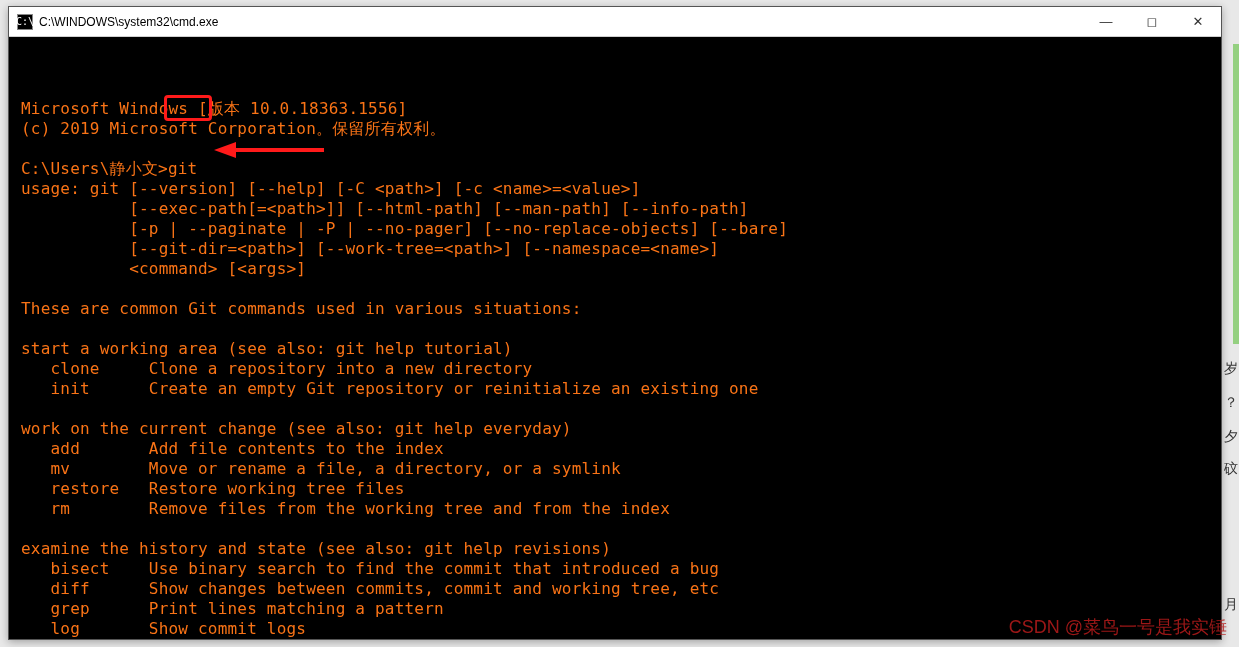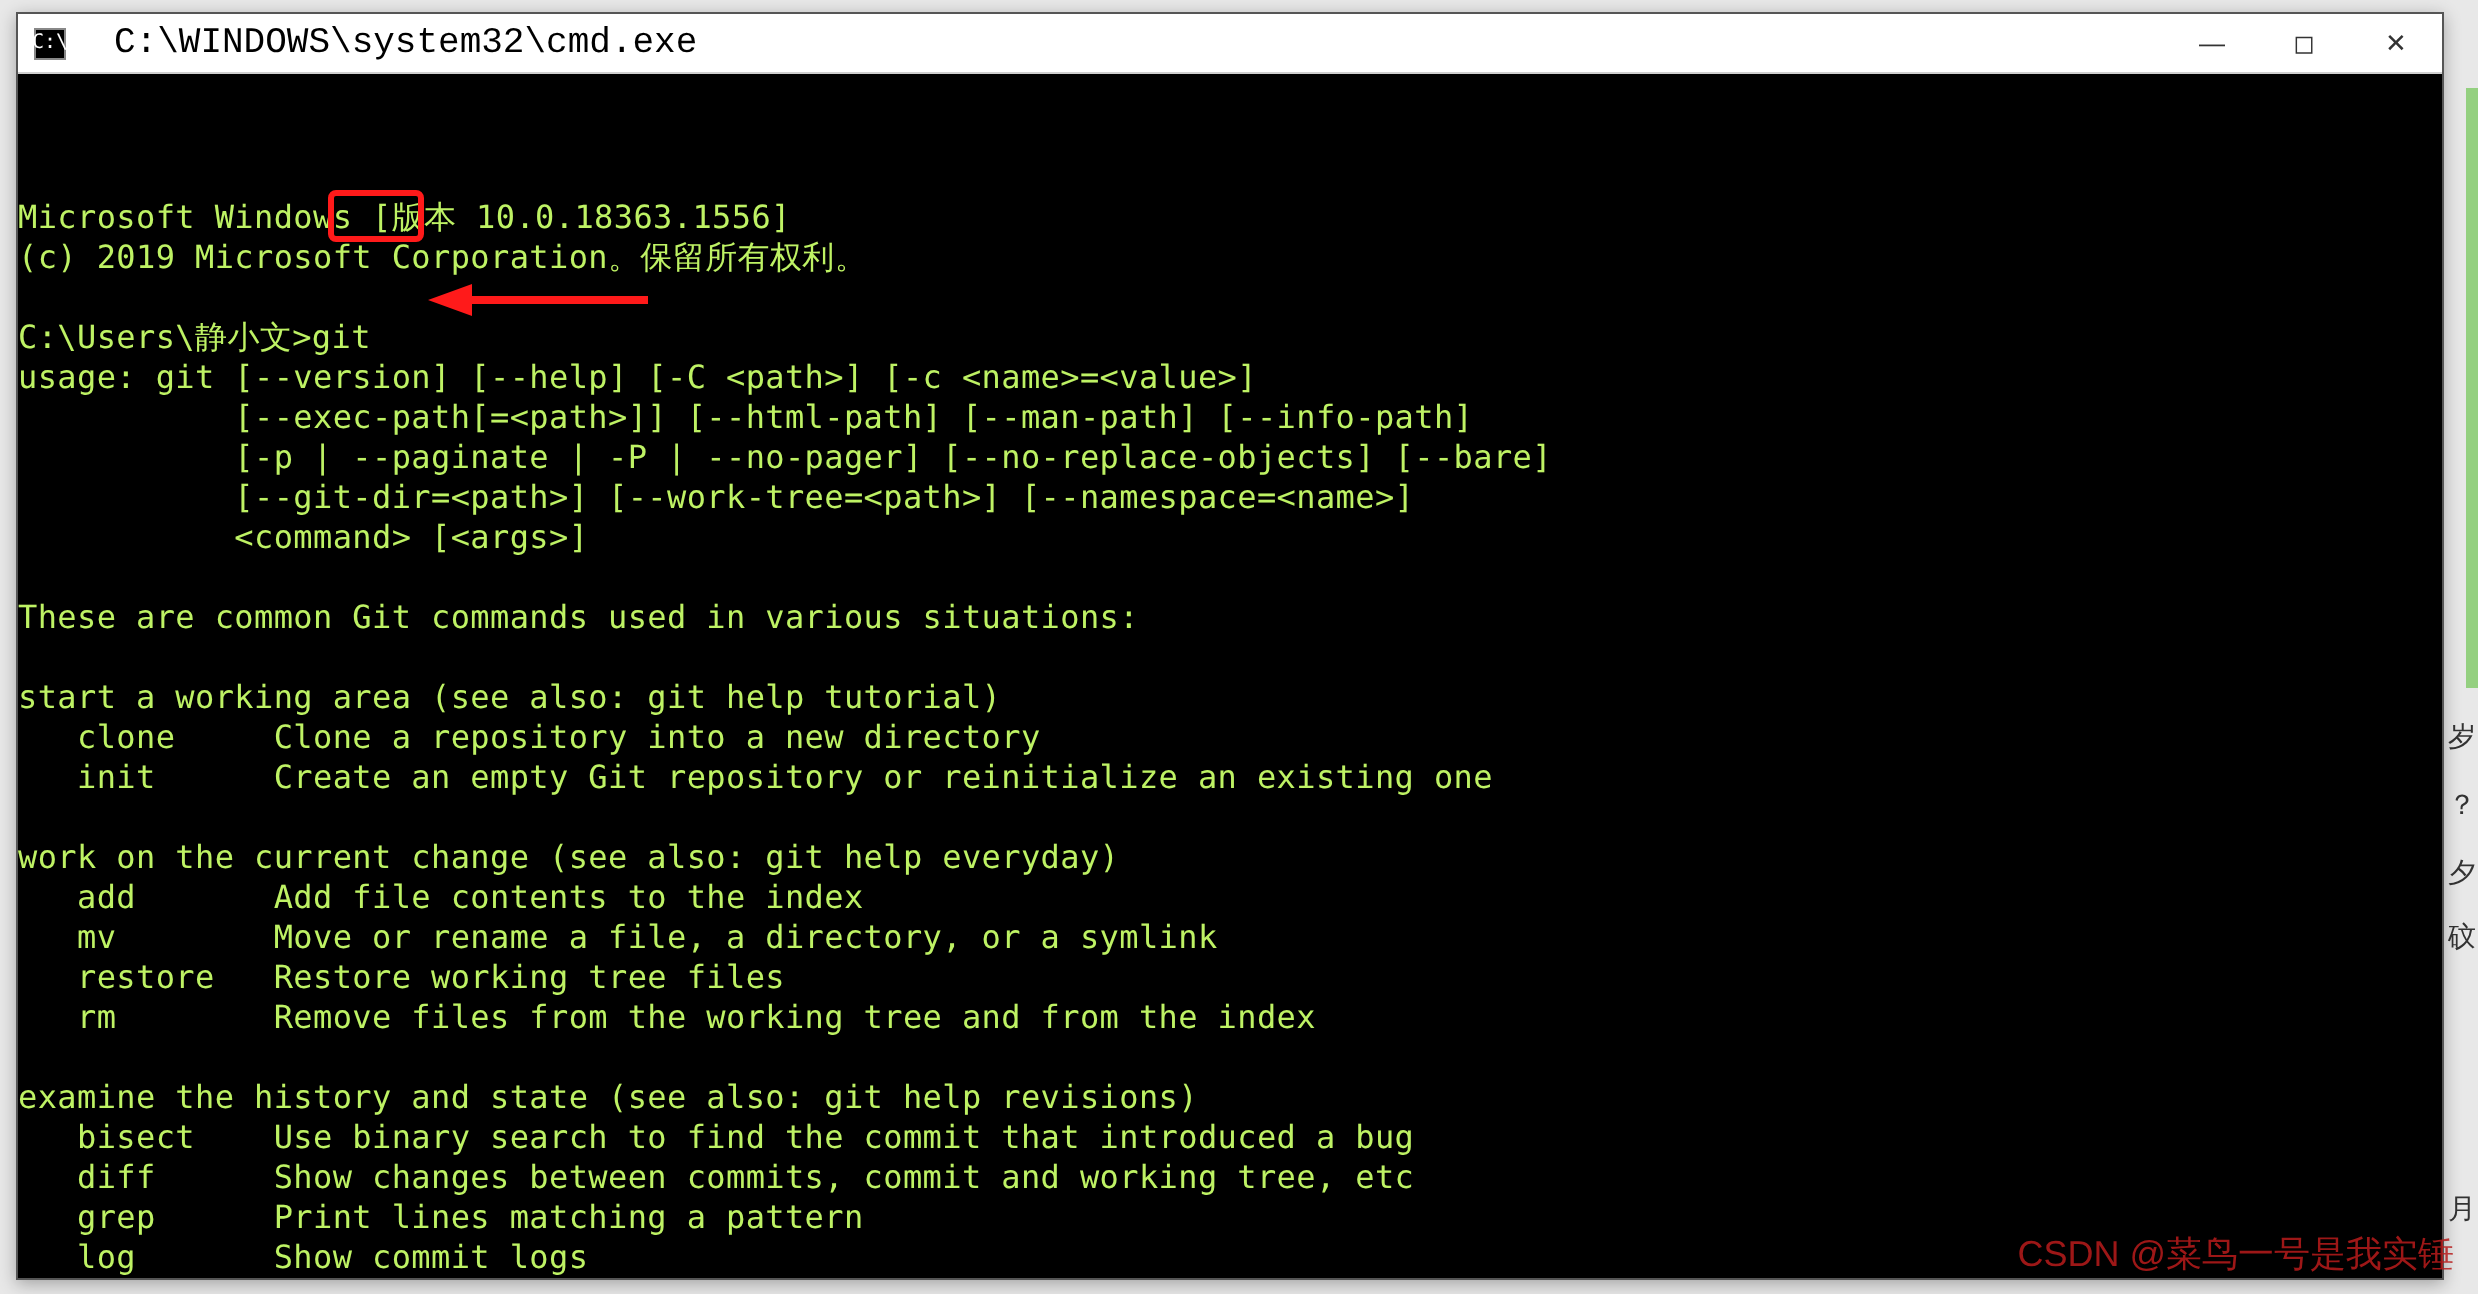--- a/index.html
+++ b/index.html
@@ -36,45 +36,44 @@
     margin: 0 6px 0 8px;
     display: flex; align-items: center; justify-content: center;
     font-size: 10px;
     background: #000;
     color: #fff;
     border: 1px solid #888;
     font-family: monospace;
   }
   .titlebar .title-text {
     flex: 1;
-    font-size: 18px;
+    font-size: 12px;
     color: #000;
-    font-family: Liberation Mono, monospace;
-    margin-left: 18px;
+    font-family: Liberation Sans, sans-serif;
   }
   .win-controls { display: flex; height: 100%; }
   .win-btn {
     width: 46px;
     height: 100%;
     display: flex;
     align-items: center;
     justify-content: center;
     font-size: 13px;
     color: #333;
     font-family: "Segoe UI Symbol", sans-serif;
   }
 
   .terminal {
     flex: 1;
     background: #000;
-    color: #bef264;
+    color: #f97316;
     font-family: "NSimSun", "SimSun", "Consolas", monospace;
     font-size: 16px;
     line-height: 20px;
-    padding: 2px 0 0 0;
+    padding: 2px 0 0 12px;
     white-space: pre;
     overflow: hidden;
     position: relative;
     letter-spacing: 0.2px;
   }
   .terminal .line { white-space: pre; }
 
   
   .hl-box {
     position: absolute;

